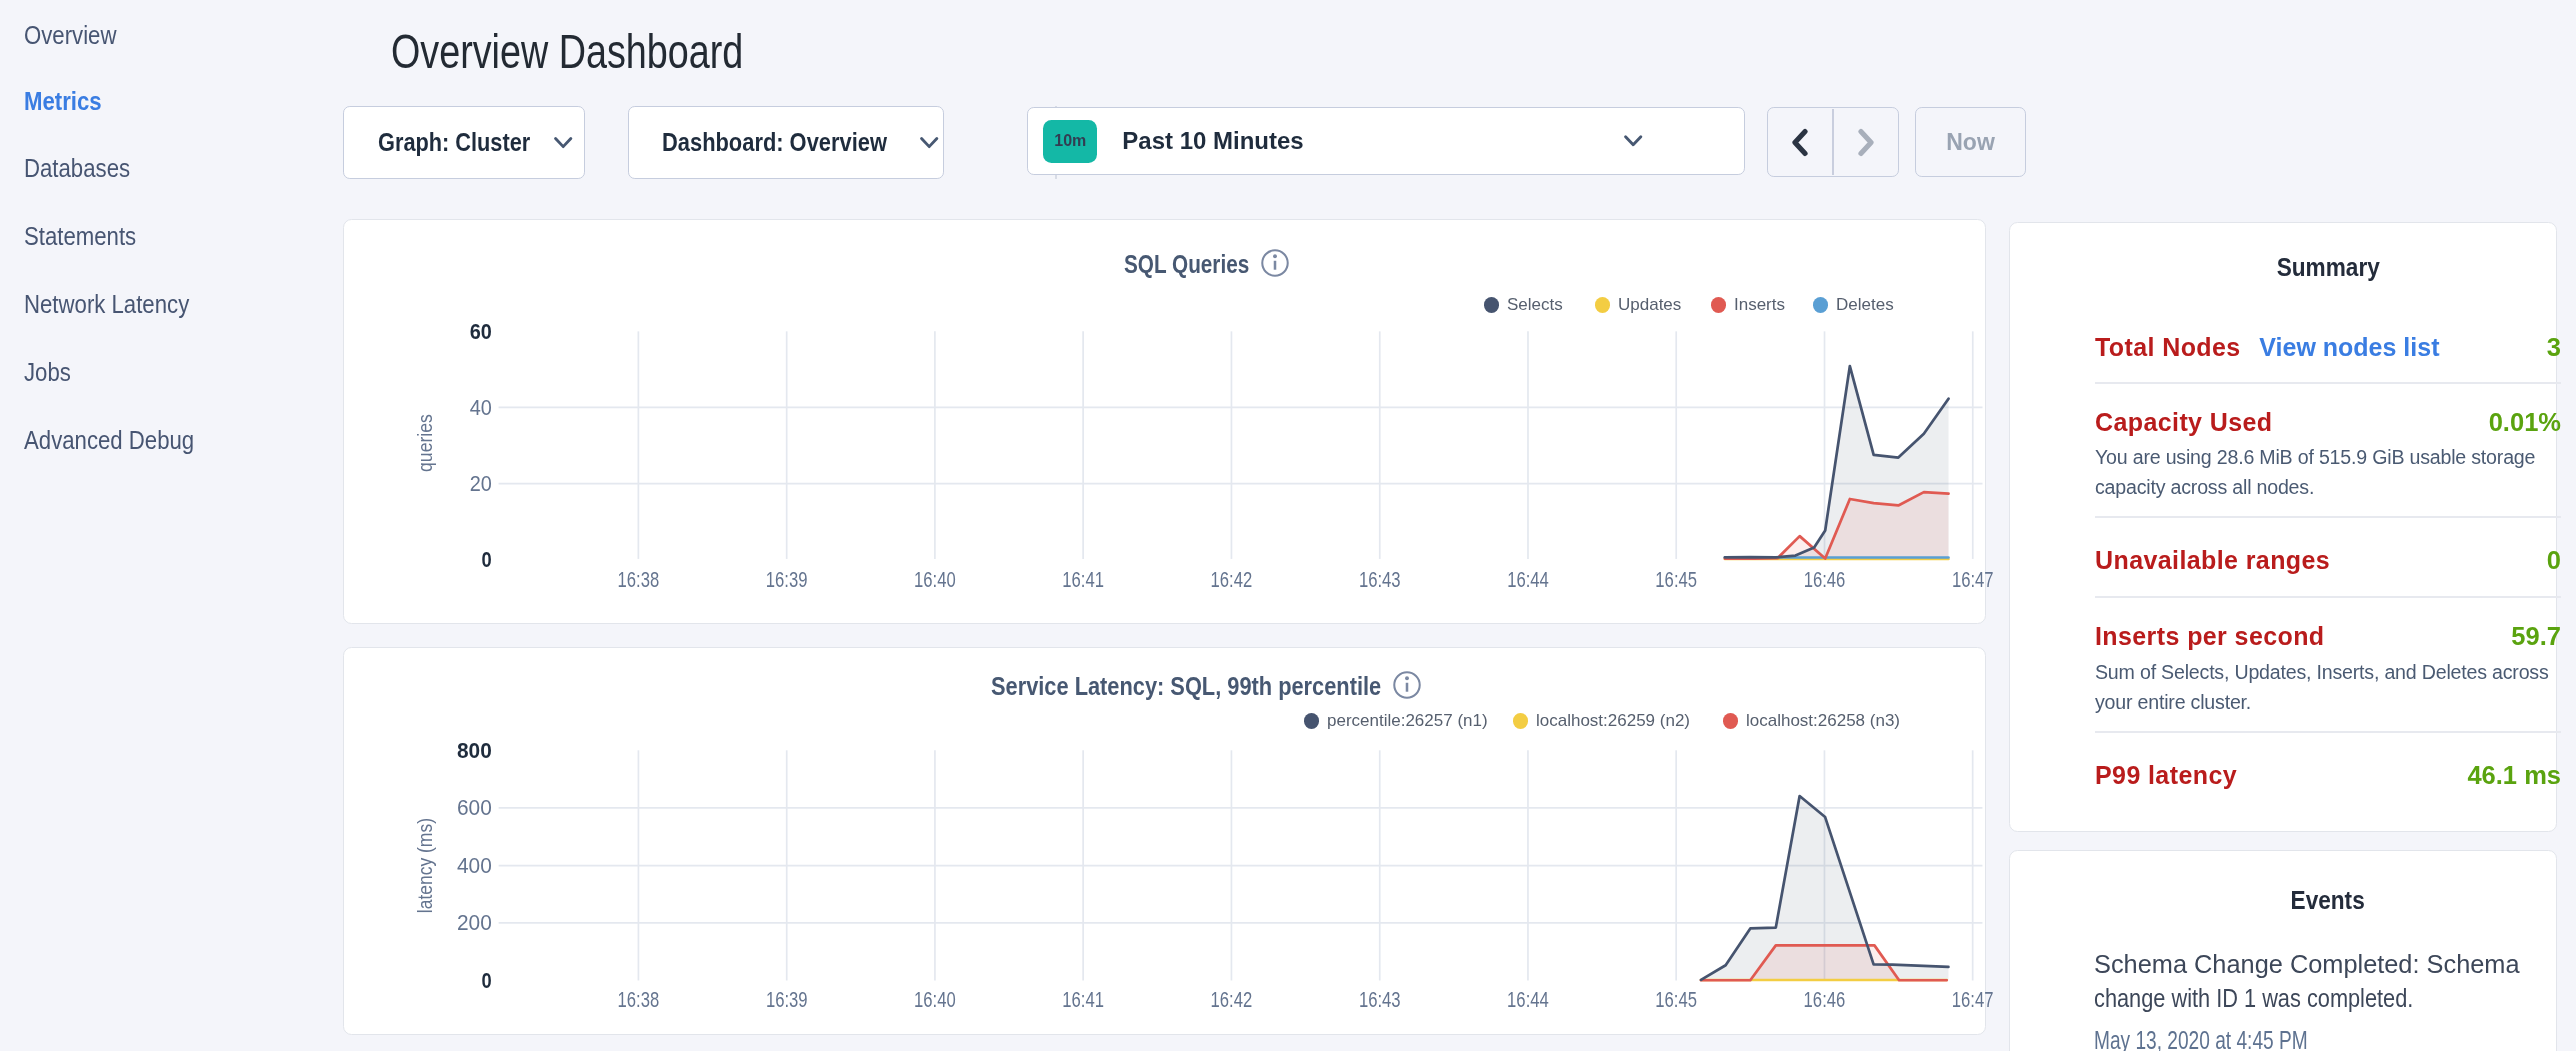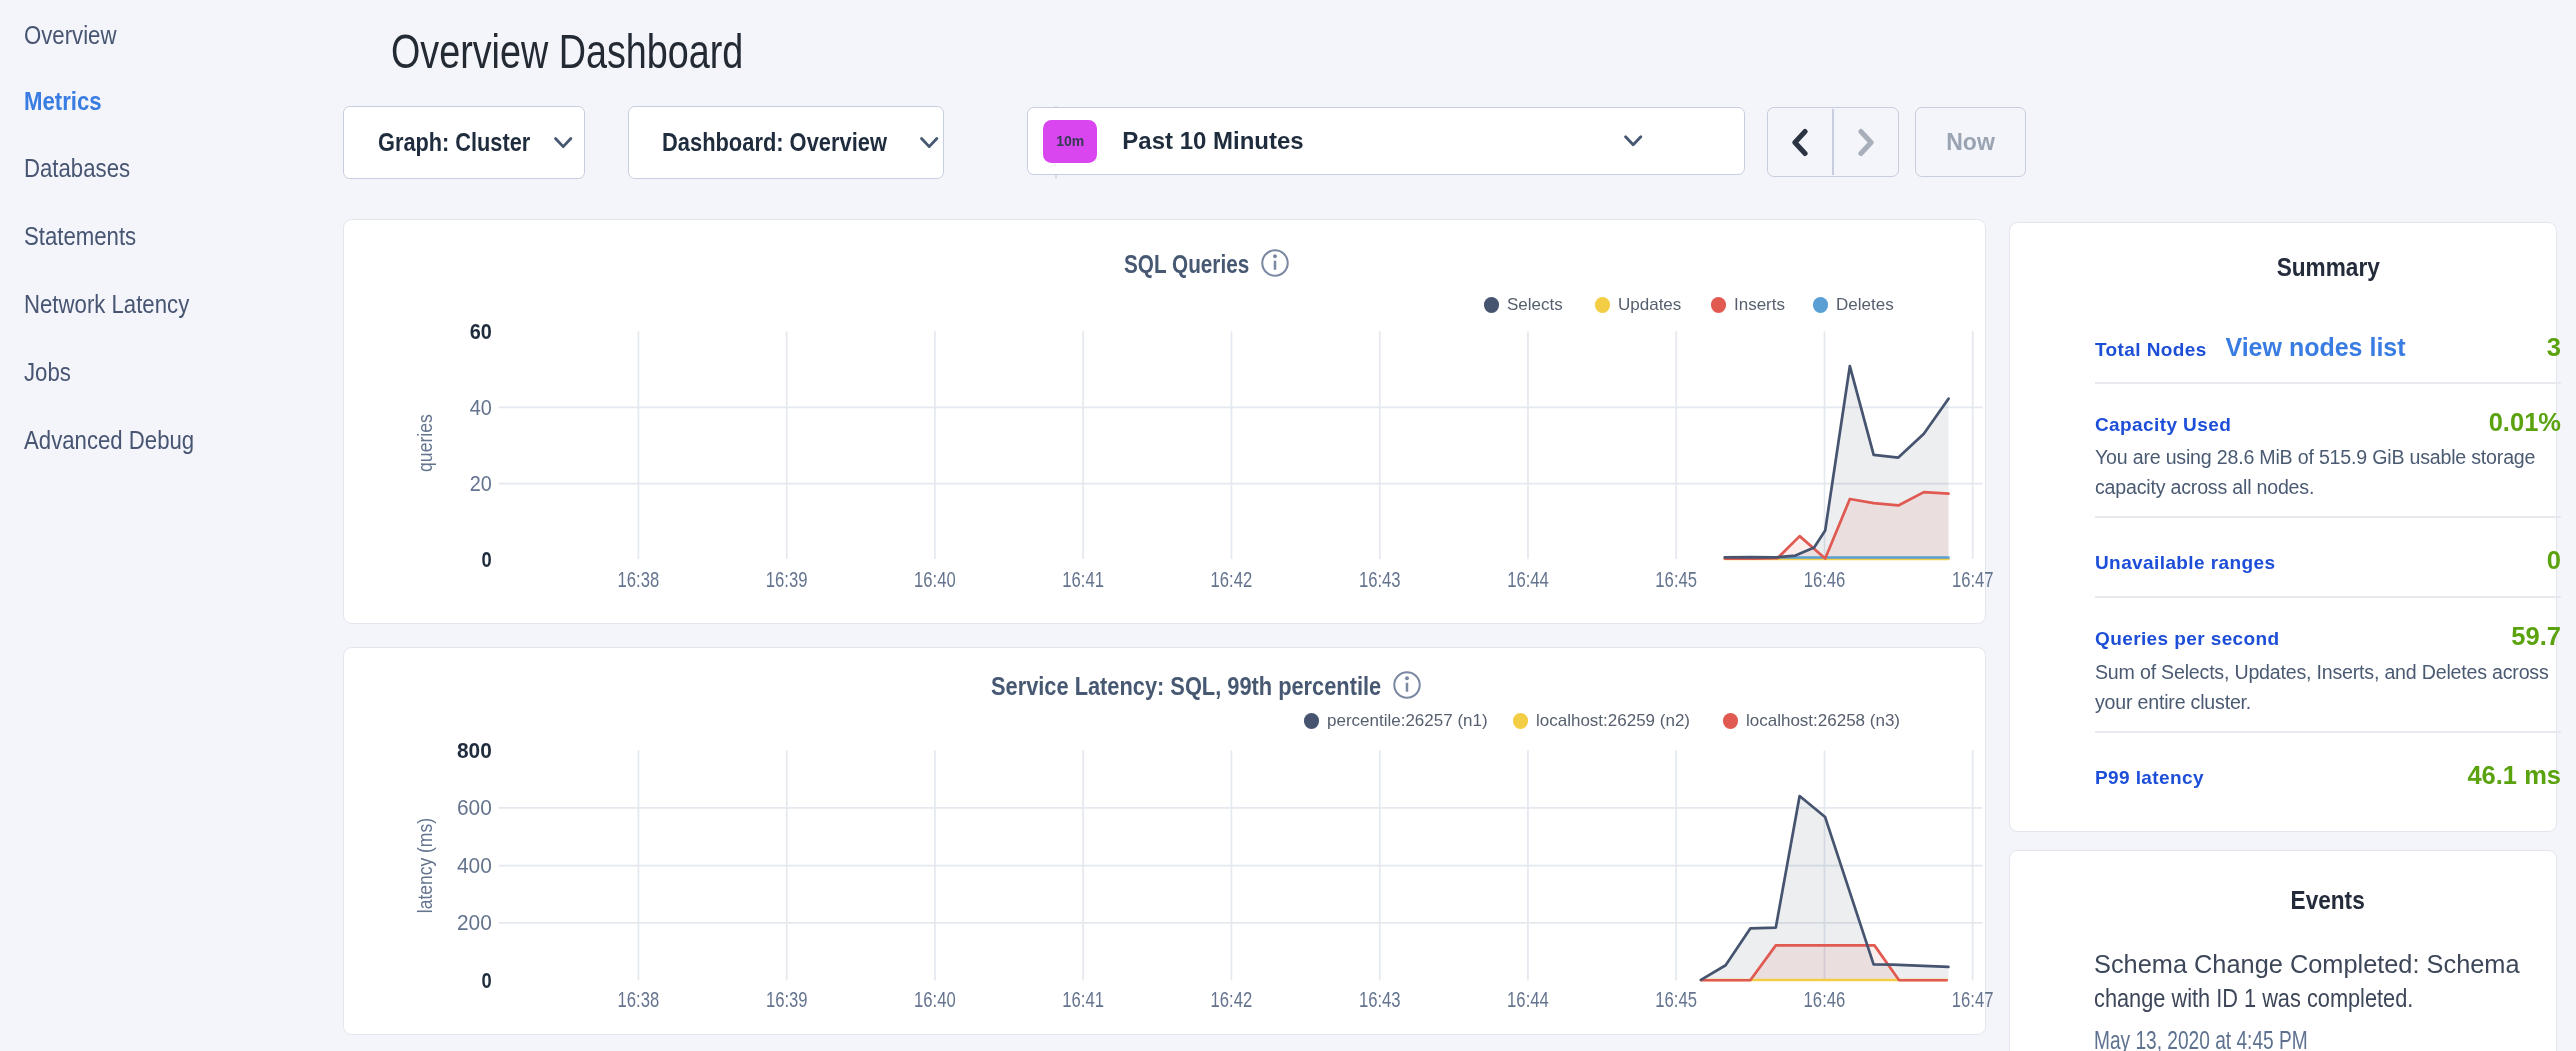--- a/index.html
+++ b/index.html
@@ -7,21 +7,21 @@
   .abs { position:absolute;margin-left:45px; }
   .card { position:absolute; background:#fff; border:1.7px solid #e2e5eb; border-radius:8.5px; }
   .navitem { position:absolute; left:24px; transform:translateY(-50%); font-size:25.5px; color:#475572; white-space:nowrap; }
   .navitem > span { display:inline-block; transform:scaleX(0.87); transform-origin:0 50%; }
   .btn { position:absolute; display:flex; align-items:center; background:#fff;
     border:1.7px solid #c6cdde; border-radius:6.8px; }
   .btntext { font-size:25px; font-weight:700; color:#1f2c3d; white-space:nowrap; }
   .divider { position:absolute; left:41px; right:41px; height:1.7px; background:#e7e9ef; }
   .srow { position:absolute; left:41px; right:41px; transform:translateY(-50%);
     display:flex; align-items:baseline; }
-  .slabel { font-size:19px; font-weight:700; color:#1d4ed8; letter-spacing:0.4px; white-space:nowrap;text-align:right; }
+  .slabel { font-size:25px; font-weight:700; color:#b91c1c; letter-spacing:0.4px; white-space:nowrap;text-align:right; }
   .sval { margin-left:auto; font-size:25.5px; font-weight:700; color:#5aa30f; }
   .sdesc { position:absolute; left:41px; font-size:19.6px; color:#4a5a72; line-height:30px; white-space:nowrap; letter-spacing:-0.2px; }
 </style></head>
 <body>
 
 <div class="navitem" style="top:35px"><span>Overview</span></div>
 <div class="navitem" style="top:101px;color:#3a7de2;font-weight:700"><span>Metrics</span></div>
 <div class="navitem" style="top:168px"><span>Databases</span></div>
 <div class="navitem" style="top:236px"><span>Statements</span></div>
 <div class="navitem" style="top:304px"><span>Network Latency</span></div>
@@ -41,21 +41,21 @@
 <div class="btn" style="left:628px;top:106px;width:316px;height:73px;padding:0 28px 0 33px">
   <span class="btntext"><span style="display:inline-block;white-space:nowrap;transform:scaleX(0.875);transform-origin:0 50%;">Dashboard: Overview</span></span>
     <span style="margin-left:auto">
       <svg width="20.4" height="13.6" viewBox="0 0 24 16" style="display:block">
         <polyline points="3,3 12,12.5 21,3" fill="none" stroke="#475872" stroke-width="3.4" stroke-linecap="round" stroke-linejoin="round"></polyline>
       </svg>
     </span>
 </div>
 <div class="abs" style="left:1010px;top:106px;width:1.7px;height:73px;background:#d8dce6"></div>
 <div class="btn" style="left:1027px;top:107px;width:718px;height:68px;padding:0 24px 0 15.3px">
-  <span style="background:#d946ef;border-radius:8.5px;width:54px;height:43px;display:inline-flex;align-items:center;justify-content:center;font-size:14px;font-weight:700;color:#323d52">10m</span>
+  <span style="background:#14b8a6;border-radius:8.5px;width:54px;height:43px;display:inline-flex;align-items:center;justify-content:center;font-size:16px;font-weight:700;color:#323d52">10m</span>
   <span class="btntext" style="margin-left:25px;font-size:24px">Past 10 Minutes</span>
   <span style="position:absolute;left:595px;top:50%;transform:translateY(-50%)">
       <svg width="20.4" height="13.6" viewBox="0 0 24 16" style="display:block">
         <polyline points="3,3 12,12.5 21,3" fill="none" stroke="#475872" stroke-width="3.4" stroke-linecap="round" stroke-linejoin="round"></polyline>
       </svg>
     </span>
 </div>
 <div class="btn" style="left:1767px;top:107px;width:132px;height:70px;background:transparent">
   <span style="flex:1;display:flex;align-items:center;justify-content:center">
     <svg width="22" height="29" viewBox="0 0 26 34">
@@ -210,21 +210,21 @@
       <span class="sval">0.01%</span>
     </div>
   <div class="sdesc" style="top:220px">You are using 28.6 MiB of 515.9 GiB usable storage<br>capacity across all nodes.</div>
   <div class="divider" style="top:294px"></div>
   <div class="srow" style="top:338px">
       <span class="slabel">Unavailable ranges</span>
       <span class="sval">0</span>
     </div>
   <div class="divider" style="top:374px"></div>
   <div class="srow" style="top:414px">
-      <span class="slabel">Queries per second</span>
+      <span class="slabel">Inserts per second</span>
       <span class="sval">59.7</span>
     </div>
   <div class="sdesc" style="top:435px">Sum of Selects, Updates, Inserts, and Deletes across<br>your entire cluster.</div>
   <div class="divider" style="top:509px"></div>
   <div class="srow" style="top:553px">
       <span class="slabel">P99 latency</span>
       <span class="sval">46.1 ms</span>
     </div>
 </div>
 

